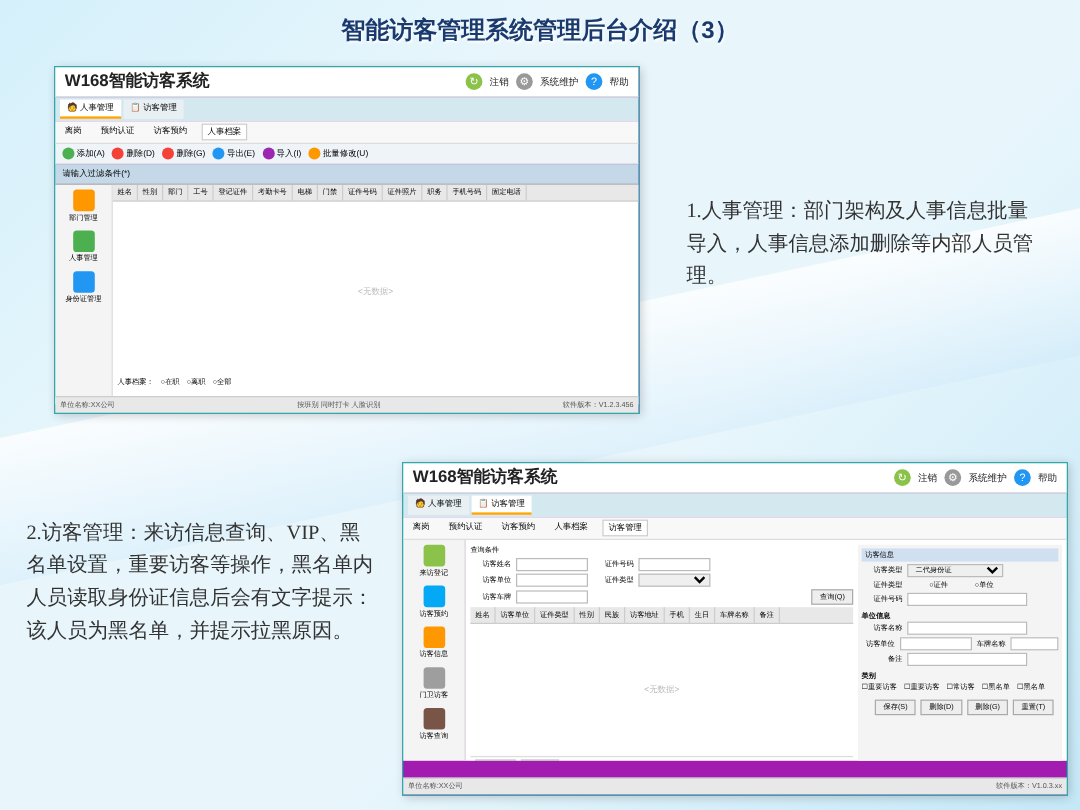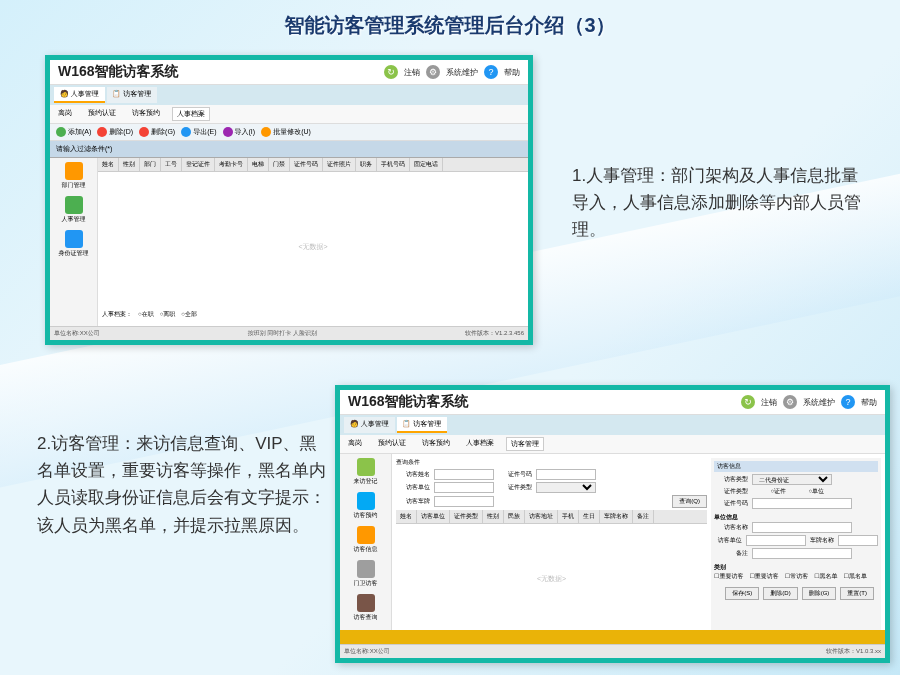--- a/index.html
+++ b/index.html
@@ -1,19 +1,19 @@
 <!DOCTYPE html>
 <html><head>
 <meta charset="utf-8">
 <style>
 * { margin: 0; padding: 0; box-sizing: border-box; font-family: "Microsoft YaHei", sans-serif; }
 body { width: 900px; height: 675px; background: linear-gradient(135deg, #d4f0fb 0%, #e8f6fc 30%, #e8f6fc 60%, #c5e8f7 100%); position: relative; overflow: hidden; }
 .diag-band { position: absolute; width: 1400px; height: 120px; background: linear-gradient(to bottom, rgba(255,255,255,0.8), rgba(200,230,250,0.3)); transform: rotate(-12deg); left: -200px; top: 260px; z-index: 0; }
 .title { text-align: center; font-size: 20px; font-weight: bold; color: #1a3a6e; padding-top: 12px; text-shadow: 1px 1px 2px #fff; position: relative; z-index: 2; }
-.app-window { position: absolute; background: #eab308; border: 5px solid #14b8a6; box-shadow: 2px 2px 8px rgba(0,0,0,0.2); font-size: 8px; z-index: 2; }
+.app-window { position: absolute; background: #a21caf; border: 1px solid #14b8a6; box-shadow: 2px 2px 8px rgba(0,0,0,0.2); font-size: 8px; z-index: 2; }
 .win1 { left: 45px; top: 55px; width: 488px; height: 290px; }
 .win2 { left: 335px; top: 385px; width: 555px; height: 278px; }
 .app-title-bar { background: #fff; padding: 3px 8px; font-size: 14px; font-weight: bold; color: #222; display: flex; align-items: center; justify-content: space-between; border-bottom: 1px solid #ddd; }
 .title-icons { display: flex; gap: 6px; align-items: center; font-size: 8px; font-weight: normal; }
 .icon-circle { width: 14px; height: 14px; border-radius: 50%; display: flex; align-items: center; justify-content: center; color: #fff; font-size: 9px; }
 .ic-green { background: #8bc34a; }
 .ic-gray { background: #999; }
 .ic-blue { background: #2196f3; }
 .tabs-row { background: #d4e8f0; padding: 2px 4px; display: flex; gap: 2px; font-size: 7px; }
 .tab { padding: 2px 6px; background: #e8f0f4; cursor: pointer; }
@@ -30,22 +30,22 @@
 .sidebar { width: 48px; background: #f4f4f4; border-right: 1px solid #ddd; padding: 4px 2px; display: flex; flex-direction: column; align-items: center; gap: 6px; font-size: 6px; }
 .sb-item { text-align: center; cursor: pointer; }
 .sb-icon { width: 18px; height: 18px; margin: 0 auto 1px; border-radius: 3px; }
 .content-area { flex: 1; background: #fff; overflow: hidden; position: relative; }
 .col-headers { background: #e8e8e8; display: flex; font-size: 6px; border-bottom: 1px solid #ccc; }
 .col-h { padding: 2px 4px; border-right: 1px solid #ccc; white-space: nowrap; }
 .empty-grid { height: 150px; display: flex; align-items: center; justify-content: center; color: #bbb; font-size: 7px; }
 .status-bar { position: absolute; bottom: 0; left: 0; right: 0; background: #e8e8e8; padding: 2px 4px; font-size: 6px; color: #555; display: flex; justify-content: space-between; border-top: 1px solid #ccc; }
 .radio-row { position: absolute; bottom: 14px; left: 4px; font-size: 6px; display: flex; gap: 6px; }
 .description { position: absolute; font-size: 17px; color: #333; line-height: 1.6; z-index: 2; }
-.desc1 { left: 572px; top: 162px; width: 290px; }
-.desc2 { left: 37px; top: 430px; width: 290px; }
+.desc1 { left: 572px; top: 162px; width: 290px; font-family: Liberation Serif, serif; }
+.desc2 { left: 22px; top: 430px; width: 290px; font-family: Liberation Serif, serif; }
 .form-panel { display: flex; padding: 4px; gap: 4px; }
 .form-left { flex: 1.4; }
 .form-right { width: 170px; background: #f4f4f4; padding: 3px; font-size: 6px; }
 .form-row { display: flex; gap: 4px; margin-bottom: 2px; font-size: 6px; align-items: center; }
 .form-row label { width: 34px; text-align: right; }
 .form-row input, .form-row select { width: 60px; height: 11px; border: 1px solid #bbb; font-size: 6px; padding: 0 2px; }
 .btn-small { padding: 1px 6px; background: #eee; border: 1px solid #aaa; font-size: 6px; cursor: pointer; }
 .right-section { margin-bottom: 4px; }
 .right-title { background: #d0e0f0; padding: 1px 3px; font-size: 6px; margin-bottom: 2px; }
 .checkbox-row { display: flex; gap: 6px; font-size: 6px; flex-wrap: wrap; }

